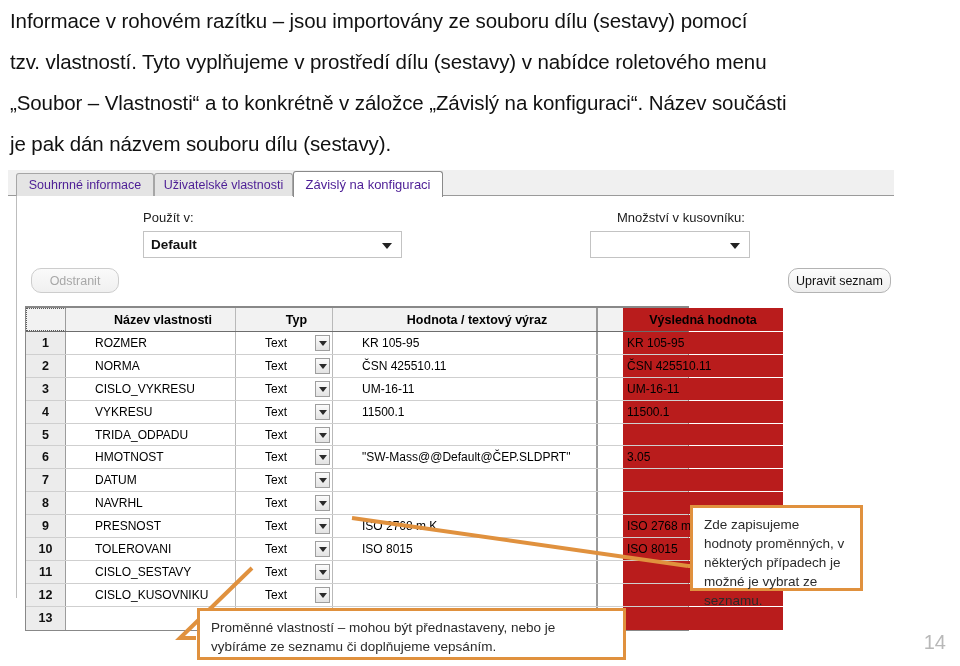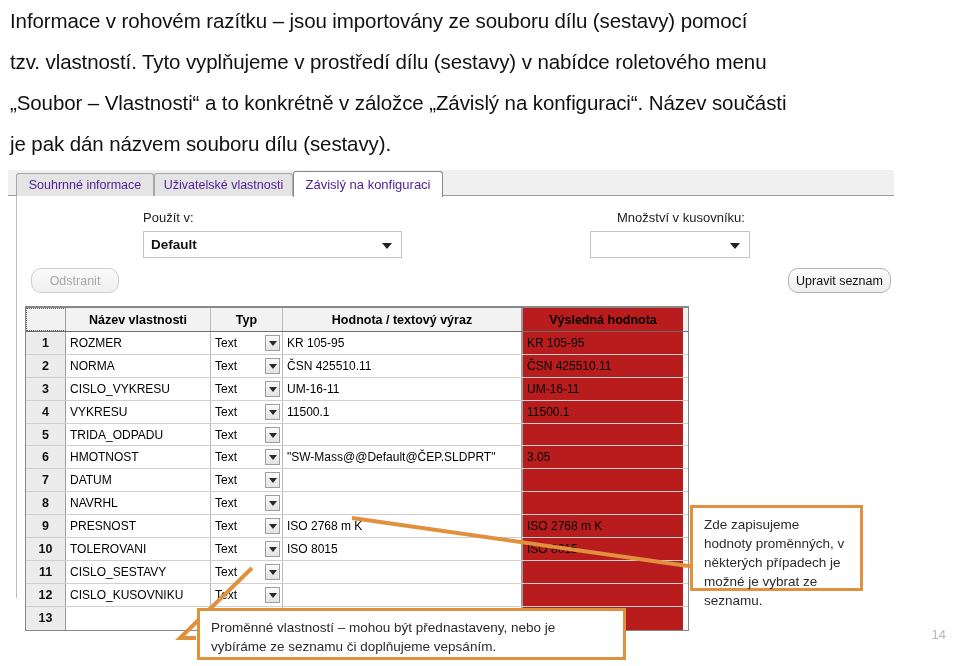--- a/index.html
+++ b/index.html
@@ -125,21 +125,21 @@
   
   #grid{
     position:absolute; left:8px; top:110px;
     width:664px;
     border:1px solid #888;
     border-top:2px solid #888;
     box-sizing:border-box;
     background:#fff;
     font-size:12px;
   }
-  .grow{ display:flex; height:22.9px; box-sizing:border-box; }
+  .grow{ display:flex; height:22.9px; box-sizing:border-box;gap:25px; }
   .grow.hdr{
     height:24px;
     background:#f2f2f2;
     border-bottom:1px solid #6d6d6d;
     font-weight:bold;
     font-size:12.5px;
   }
   .grow:not(.hdr){ border-bottom:1px solid #cfcfcf; }
   .grow:last-child{ border-bottom:none; }
 
@@ -195,22 +195,22 @@
     line-height:19px;
     color:#2b2b2b;
     padding:7px 9px 6px 11px;
   }
   #callout-right{ left:690px; top:505px; width:173px; height:86px; }
   #callout-bottom{ left:197px; top:608px; width:429px; height:52px; }
 
   .leader{ position:absolute; overflow:visible; pointer-events:none; }
 
   #pageno{
-    position:absolute; right:14px; bottom:24px;
-    font-size:13px; color:#b8b8b8;
+    position:absolute; right:14px; bottom:12px;
+    font-size:20px; color:#b8b8b8;
   }
 </style>
 </head>
 <body>
 
 <div id="prose">
   <div class="ln">
     <b>Informace v rohovém razítku</b><span> – jsou importovány ze souboru dílu (sestavy) pomocí</span>
   </div>
   <div class="ln">tzv. vlastností. Tyto vyplňujeme v prostředí dílu (sestavy) v nabídce roletového menu</div>

